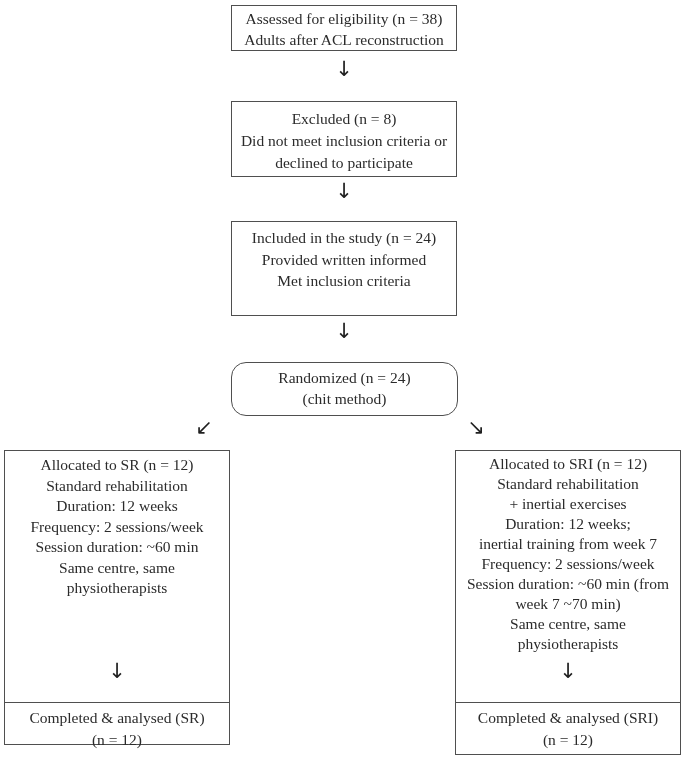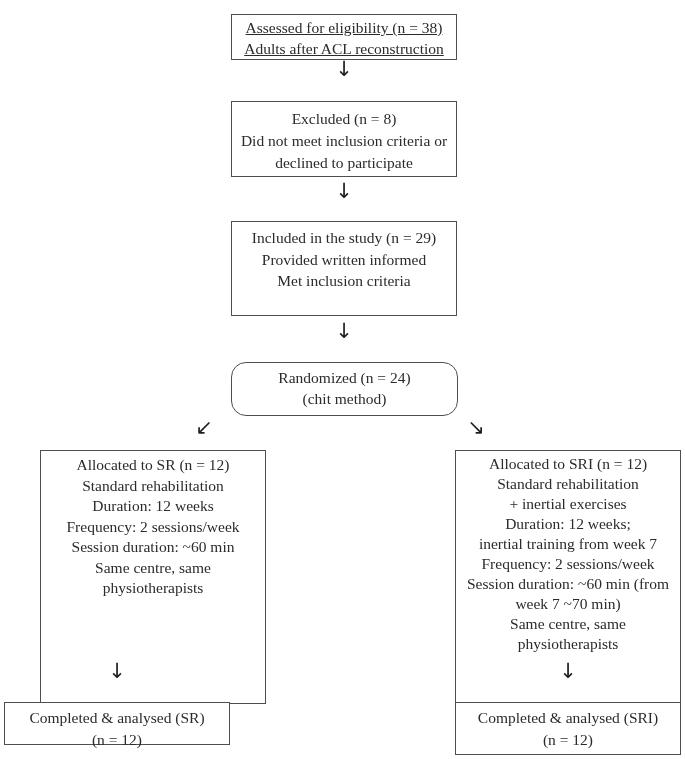--- a/index.html
+++ b/index.html
@@ -41,52 +41,52 @@
     width: 30px;
     text-align: center;
     user-select: none;
   }
 </style>
 </head>
 <body>
 
 <div class="flowchart">
 
-  <div class="box" style="left:231px; top:14px; width:226px; height:46px; padding-top:2px; line-height:21px;text-decoration:underline;">
+  <div class="box" style="left:231px; top:5px; width:226px; height:46px; padding-top:2px; line-height:21px;">
     <div class="line">Assessed for eligibility (n = 38)</div>
     <div class="line">Adults after ACL reconstruction</div>
   </div>
 
   <div class="arrow" style="left:329px; top:59px;">↓</div>
 
   <div class="box" style="left:231px; top:101px; width:226px; height:76px; padding-top:6px; line-height:22px;">
     <div class="line">Excluded (n = 8)</div>
     <div class="line">Did not meet inclusion criteria or</div>
     <div class="line">declined to participate</div>
   </div>
 
   <div class="arrow" style="left:329px; top:181px;">↓</div>
 
   <div class="box" style="left:231px; top:221px; width:226px; height:95px; padding-top:5px; line-height:21.5px;">
-    <div class="line">Included in the study (n = 29)</div>
+    <div class="line">Included in the study (n = 24)</div>
     <div class="line">Provided written informed</div>
     <div class="line">Met inclusion criteria</div>
   </div>
 
   <div class="arrow" style="left:329px; top:321px;">↓</div>
 
   <div class="box" style="left:231px; top:362px; width:227px; height:54px; padding-top:4px; line-height:21px;border-radius:15px;">
     <div class="line">Randomized (n = 24)</div>
     <div class="line">(chit method)</div>
   </div>
 
   <div class="arrow" style="left:189px; top:417px;">↙</div>
   <div class="arrow" style="left:461px; top:417px;">↘</div>
 
-  <div class="box" style="left:4px; top:450px; width:226px; height:254px; padding-top:4px; line-height:20.5px;margin-left:36px;">
+  <div class="box" style="left:4px; top:450px; width:226px; height:254px; padding-top:4px; line-height:20.5px;">
     <div class="line">Allocated to SR (n = 12)</div>
     <div class="line">Standard rehabilitation</div>
     <div class="line">Duration: 12 weeks</div>
     <div class="line">Frequency: 2 sessions/week</div>
     <div class="line">Session duration: ~60 min</div>
     <div class="line">Same centre, same</div>
     <div class="line">physiotherapists</div>
   </div>
 
   <div class="box" style="left:455px; top:450px; width:226px; height:266px; padding-top:3px; line-height:20px;">

